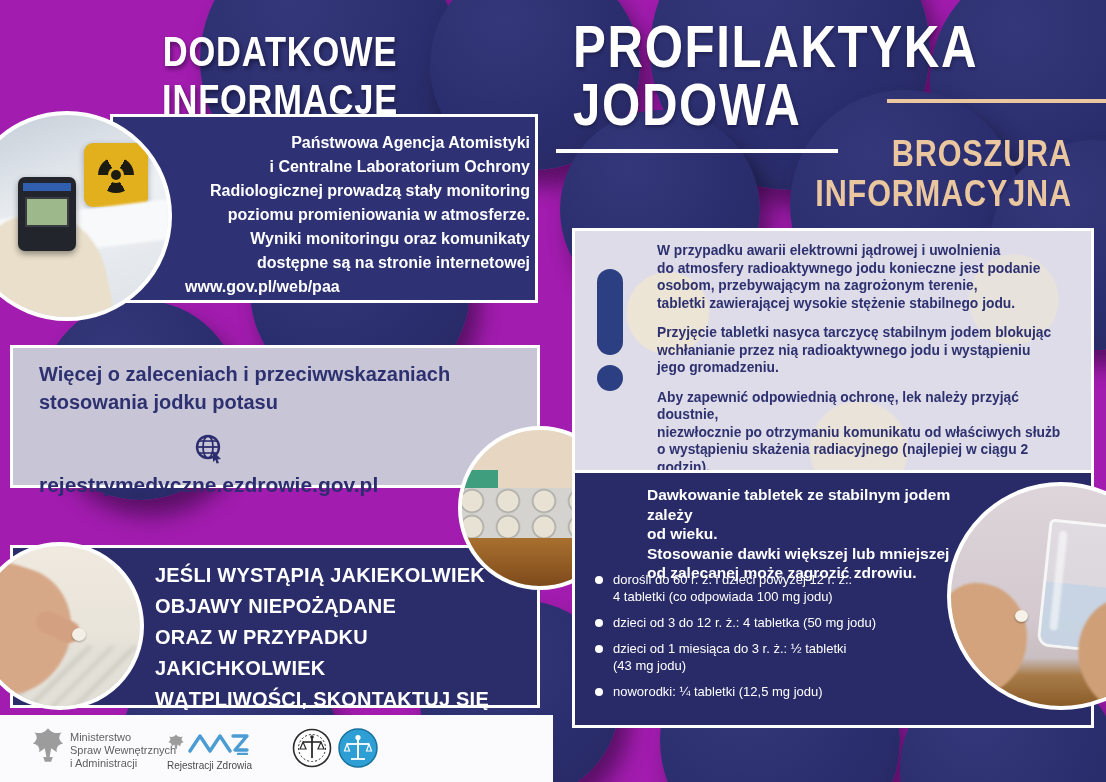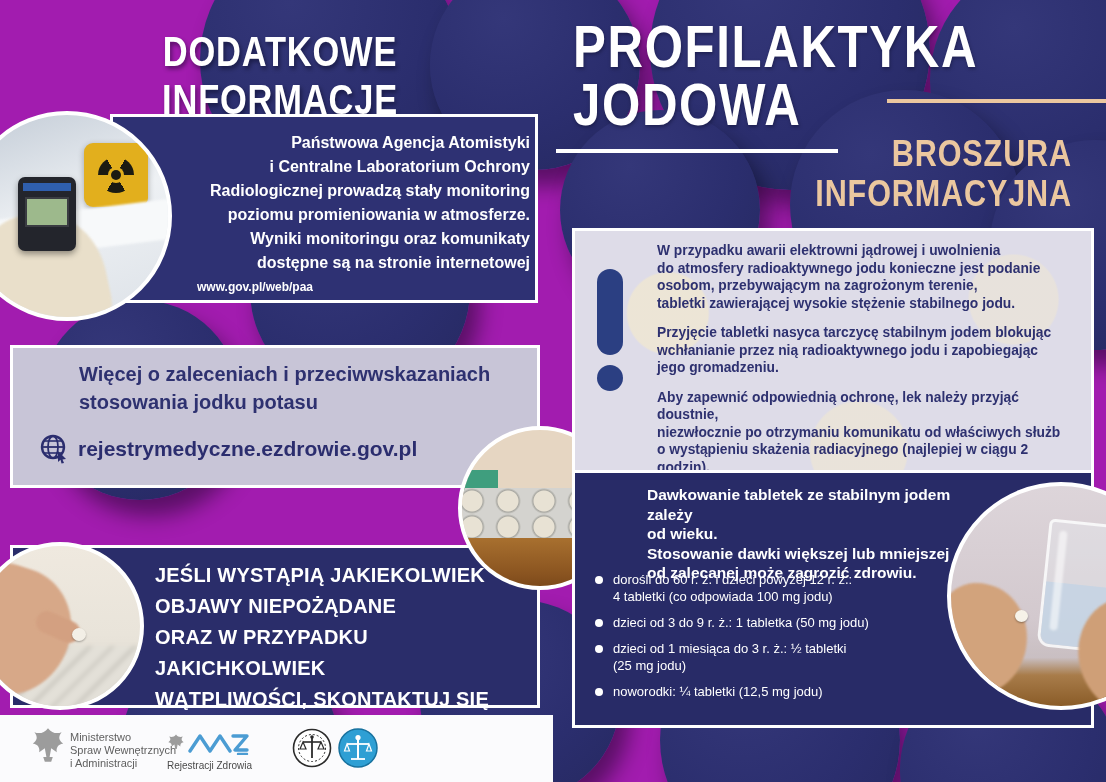--- a/index.html
+++ b/index.html
@@ -23,24 +23,24 @@
     transform:scaleX(.82);transform-origin:center top;text-shadow:2px 3px 5px rgba(0,0,20,.45);}
   .title-right{position:absolute;left:573px;color:#fff;font-size:60px;font-weight:bold;letter-spacing:2px;
     transform:scaleX(.82);transform-origin:left top;z-index:2;text-shadow:1px 2px 4px rgba(0,0,20,.35);}
   .subtitle-right{position:absolute;right:34px;top:134px;width:420px;text-align:right;color:#ebc79f;
     font-size:36px;font-weight:bold;line-height:40px;letter-spacing:1px;
     transform:scaleX(.85);transform-origin:right top;z-index:2;}
   .rule{position:absolute;height:4px;z-index:2;}
   
   .paa-text{position:absolute;left:72px;top:14px;width:345px;color:#fff;
     font-size:16px;font-weight:bold;line-height:24px;}
-  .paa-url{position:absolute;left:72px;top:158px;color:#fff;font-size:12px;font-weight:bold;line-height:24px;margin-left:12px;}
+  .paa-url{position:absolute;left:72px;top:158px;color:#fff;font-size:16px;font-weight:bold;line-height:24px;}
   .links-head{position:absolute;left:26px;top:12px;width:480px;color:#2e3170;
-    font-size:20px;font-weight:bold;line-height:28px;margin-left:40px;}
-  .links-row{position:absolute;left:26px;top:86px;display:flex;align-items:center;gap:9px;}
+    font-size:20px;font-weight:bold;line-height:28px;}
+  .links-row{position:absolute;left:26px;top:86px;display:flex;align-items:center;gap:9px;flex-direction:column;}
   .links-url{color:#2b2d6e;font-size:21px;font-weight:bold;}
   .warnl-text{position:absolute;left:142px;top:12px;width:380px;color:#fff;
     font-size:20px;font-weight:bold;line-height:31px;letter-spacing:.2px;}
   
   .alert-par{margin:0 0 12px 0;color:#2e3170;font-size:13.8px;font-weight:bold;line-height:17.5px;}
   .excl-bar{position:absolute;left:22px;top:38px;width:26px;height:86px;border-radius:13px;background:#2b3f82;}
   .excl-dot{position:absolute;left:22px;top:134px;width:26px;height:26px;border-radius:50%;background:#2b3f82;}
   .dose-head{position:absolute;left:38px;top:12px;width:340px;color:#fff;
     font-size:15.5px;font-weight:bold;line-height:19.5px;margin-left:34px;}
   .dose-list{position:absolute;left:20px;top:98px;width:350px;}
@@ -200,21 +200,21 @@
   <div class="lav-box" style="left:572px;top:228px;width:522px;height:280px;background:#dedce8;z-index:4;
               background-image:radial-gradient(circle at 18% 30%,rgba(238,230,212,.9) 0 40px,transparent 42px),radial-gradient(circle at 55% 80%,rgba(238,230,212,.7) 0 48px,transparent 50px),radial-gradient(circle at 85% 25%,rgba(238,230,212,.6) 0 44px,transparent 46px);">
     <div class="excl-bar"></div>
     <div class="excl-dot"></div>
     <div class="abs" style="left:82px;top:11px;width:425px;">
       <p class="alert-par pre">W przypadku awarii elektrowni jądrowej i uwolnienia
 do atmosfery radioaktywnego jodu konieczne jest podanie
 osobom, przebywającym na zagrożonym terenie,
 tabletki zawierającej wysokie stężenie stabilnego jodu.</p>
       <p class="alert-par pre">Przyjęcie tabletki nasyca tarczycę stabilnym jodem blokując
-wchłanianie przez nią radioaktywnego jodu i zapobiegając
+wchłanianie przez nią radioaktywnego jodu i wystąpieniu
 jego gromadzeniu.</p>
       <p class="alert-par pre" style="margin-bottom:0;">Aby zapewnić odpowiednią ochronę, lek należy przyjąć doustnie,
 niezwłocznie po otrzymaniu komunikatu od właściwych służb
 o wystąpieniu skażenia radiacyjnego (najlepiej w ciągu 2 godzin).
 Przyjęcie tabletek w ciągu 8 godzin od ekspozycji na działanie
 promieniowania nadal pozostaje korzystne.</p>
     </div>
   </div>
 
   <div class="navy-box" style="left:572px;top:470px;width:522px;height:258px;background:#282b67;z-index:4;overflow:visible;">
@@ -223,26 +223,26 @@
 Stosowanie dawki większej lub mniejszej
 od zalecanej może zagrozić zdrowiu.</div>
     <div class="dose-list">
       <div class="dose-item">
           <span class="dose-dot"></span>
           <span class="pre">dorośli do 60 r. ż. i dzieci powyżej 12 r. ż.:
 4 tabletki (co odpowiada 100 mg jodu)</span>
         </div>
       <div class="dose-item">
           <span class="dose-dot"></span>
-          <span class="pre">dzieci od 3 do 9 r. ż.: 1 tabletka (50 mg jodu)</span>
+          <span class="pre">dzieci od 3 do 12 r. ż.: 4 tabletka (50 mg jodu)</span>
         </div>
       <div class="dose-item">
           <span class="dose-dot"></span>
           <span class="pre">dzieci od 1 miesiąca do 3 r. ż.: ½ tabletki
-(25 mg jodu)</span>
+(43 mg jodu)</span>
         </div>
       <div class="dose-item">
           <span class="dose-dot"></span>
           <span class="pre">noworodki: ¼ tabletki (12,5 mg jodu)</span>
         </div>
     </div>
 
     <div class="circle-photo" style="left:372px;top:9px;width:228px;height:228px;background:linear-gradient(180deg,#ddd5da 0%,#d3c9ce 60%,#c9bfc2 78%,#a87c4a 86%,#8a5c28 100%);">
       <div class="abs" style="left:92px;top:36px;width:76px;height:128px;border:3px solid rgba(255,255,255,.75);border-radius:6px 6px 12px 12px;background:rgba(232,238,244,.35);box-sizing:border-box;transform:rotate(6deg);">
         <div class="abs" style="left:0;bottom:0;width:70px;height:62px;background:rgba(196,212,228,.85);border-radius:0 0 9px 9px;filter:blur(.5px);"></div>

